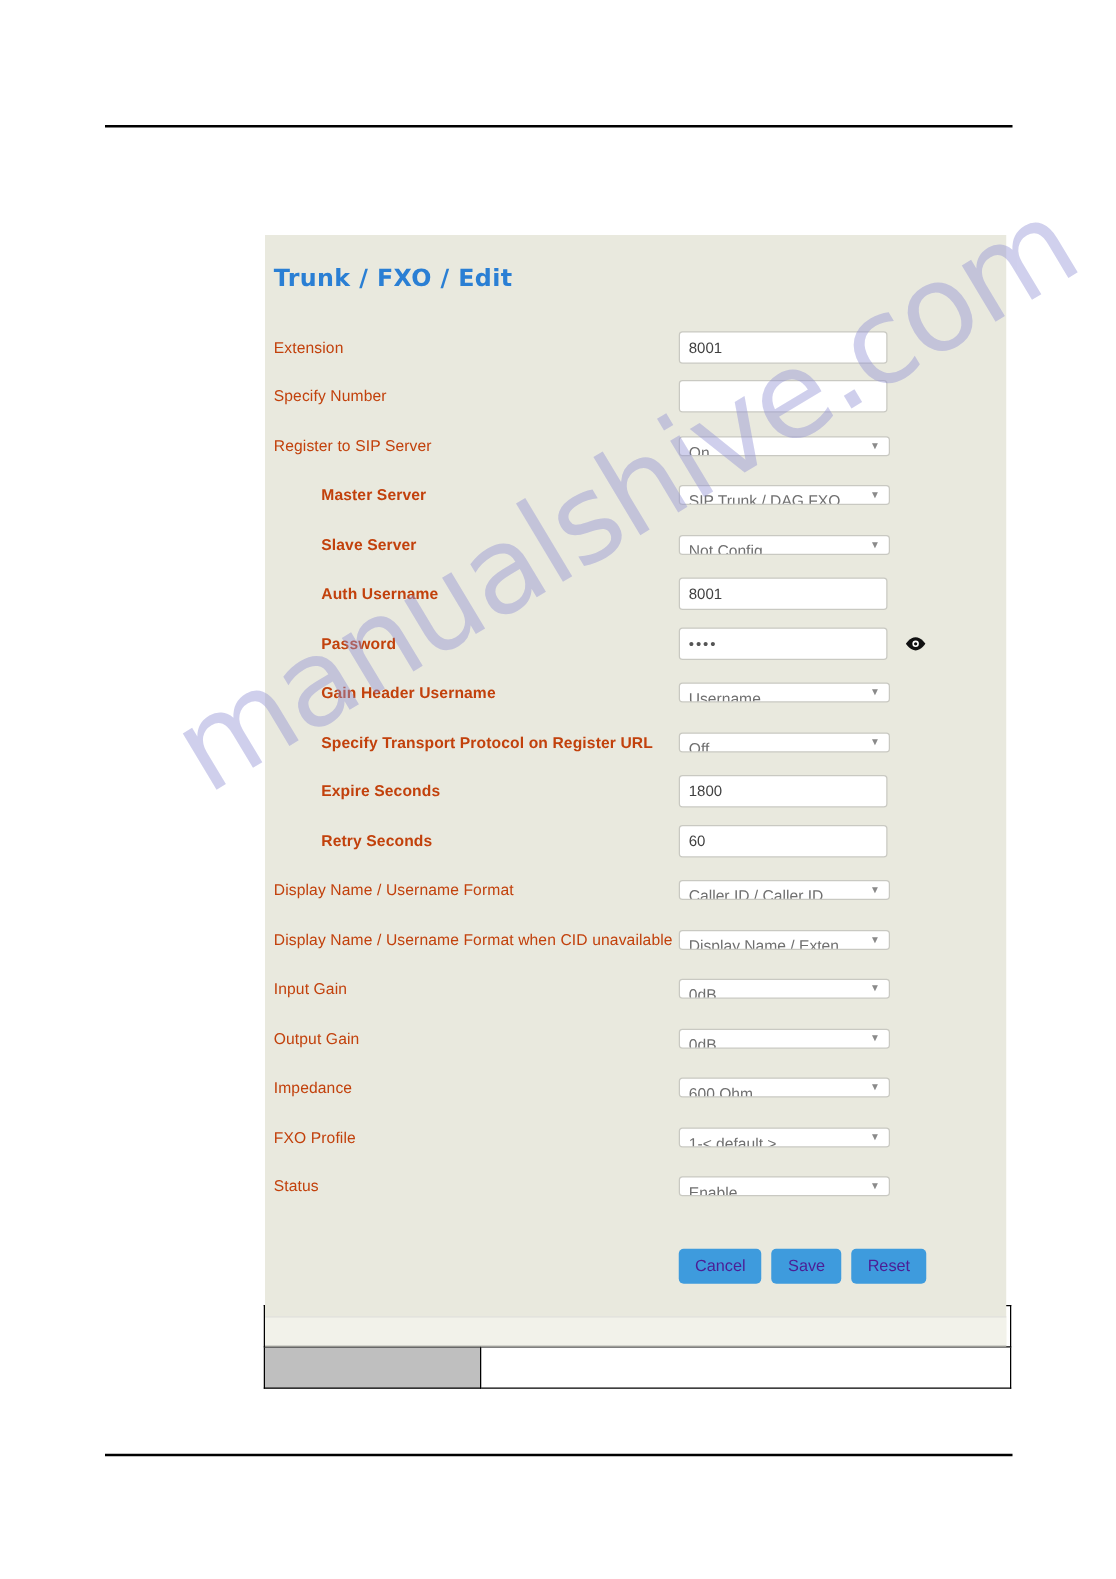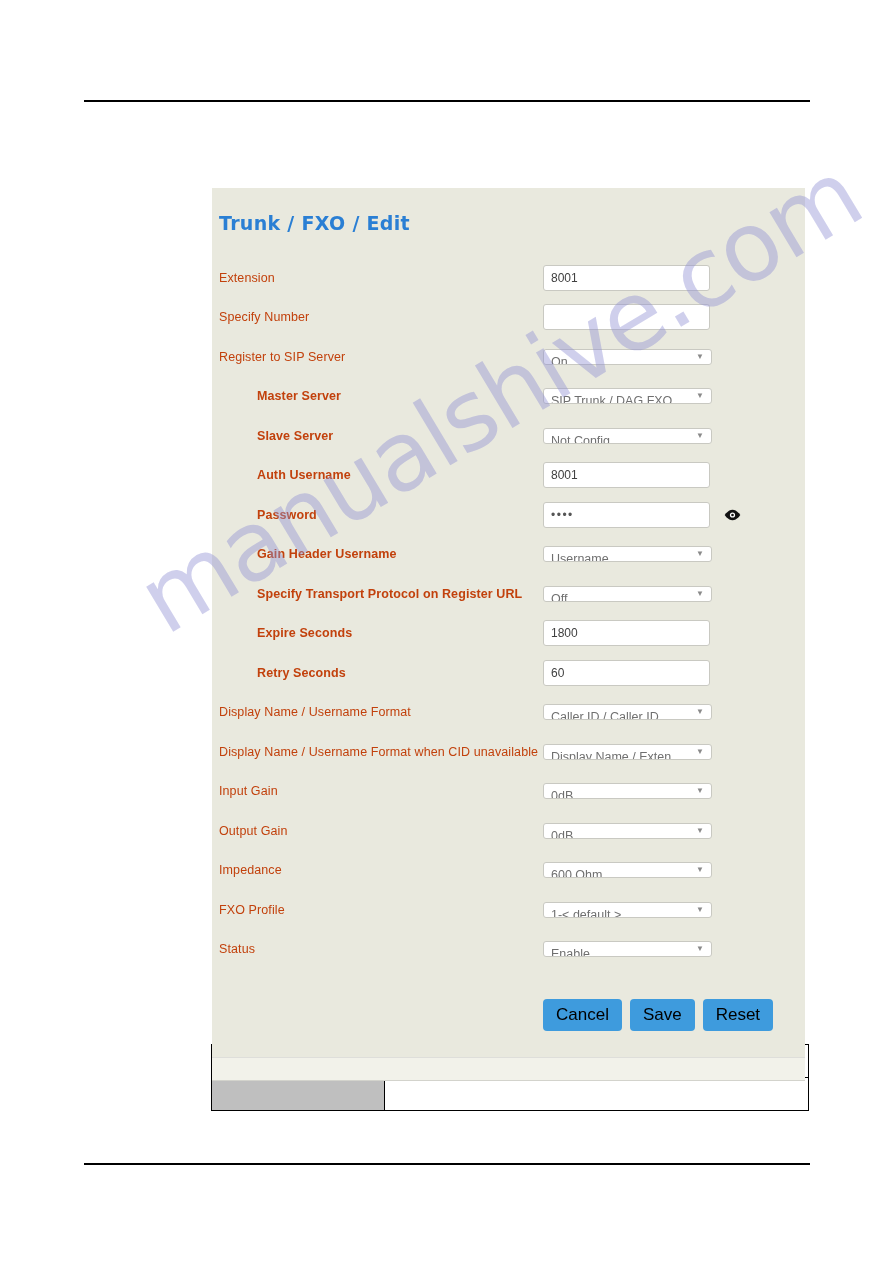--- a/index.html
+++ b/index.html
@@ -178,23 +178,23 @@
     display: flex;
     justify-content: flex-start;
     gap: 8px;
     margin-top: 30px;
     padding-left: 331px;
   }
   .btn {
     background: #3e9bdd;
     border: none;
     border-radius: 4px;
-    color: #000000;
+    color: #4c1d95;
     font-family: "Liberation Sans", sans-serif;
-    font-size: 17px;
+    font-size: 13px;
     padding: 7px 13px 8px 13px;
     cursor: pointer;
     line-height: 1;
   }
 
   
   .bottom-table {
     position: absolute;
     left: 211px;
     top: 1044px;

